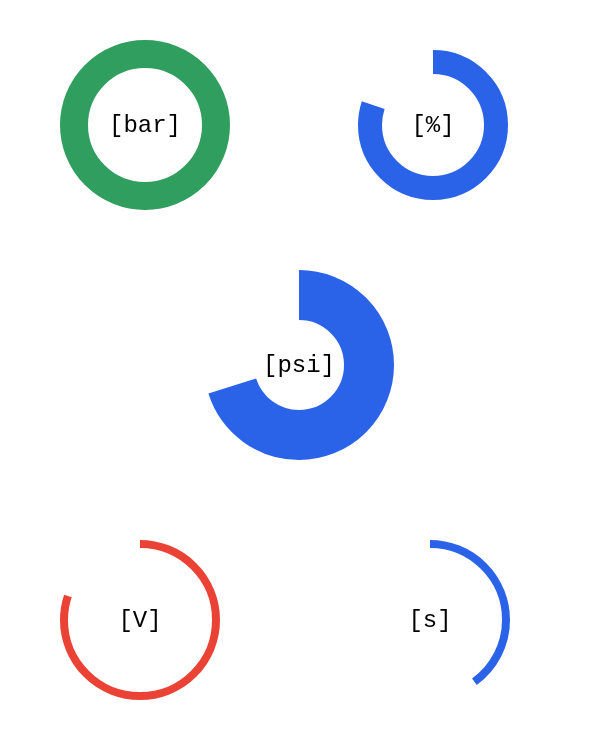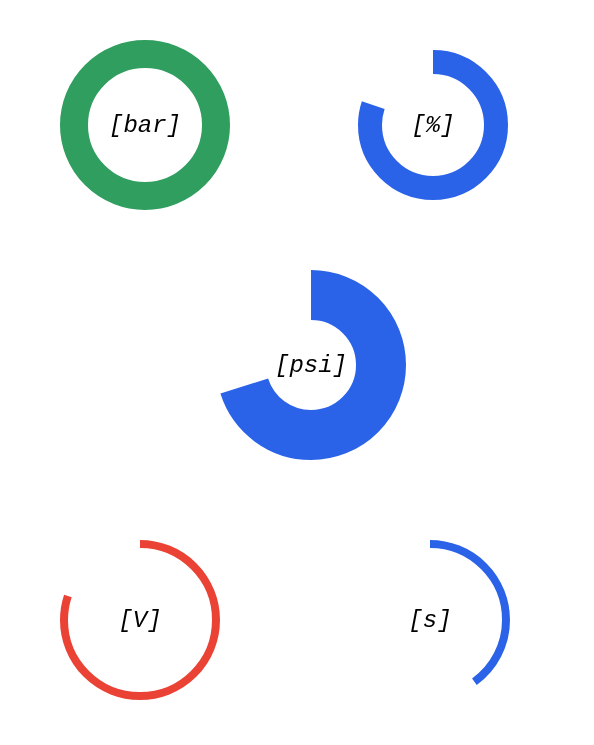--- a/index.html
+++ b/index.html
@@ -9,21 +9,20 @@
     }
     body {
       width: 594px;
       height: 745px;
       background: #ffffff;
       position: relative;
       font-family: "Courier New", monospace;
     }
     .gauge {
       position: absolute;
-      font-style: italic;
     }
     .gauge-label {
       position: absolute;
       top: 50%;
       left: 50%;
       transform: translate(-50%, -50%);
       font-size: 24px;
       color: #000;
       white-space: nowrap;
     }
@@ -41,21 +40,21 @@
   <span class="gauge-label">[bar]</span>
 </div>
 
 <div class="gauge" id="g-percent" style="left: 358px; top: 50px; width: 150px; height: 150px;">
     <svg width="150" height="150">
       <circle cx="75" cy="75" r="63" fill="none" stroke="#2b63e8" stroke-width="24" stroke-dasharray="316.6725394818512 79.16813487046278" transform="rotate(-90 75 75)"></circle>
     </svg>
   <span class="gauge-label">[%]</span>
 </div>
 
-<div class="gauge" id="g-psi" style="left: 216px; top: 270px; width: 190px; height: 190px;">
+<div class="gauge" id="g-psi" style="left: 204px; top: 270px; width: 190px; height: 190px;">
     <svg width="190" height="190">
       <circle cx="95" cy="95" r="70" fill="none" stroke="#2b63e8" stroke-width="50" stroke-dasharray="307.8760800517997 131.94689145077132" transform="rotate(-90 95 95)"></circle>
     </svg>
   <span class="gauge-label">[psi]</span>
 </div>
 
 <div class="gauge" id="g-volts" style="left: 60px; top: 540px; width: 160px; height: 160px;">
     <svg width="160" height="160">
       <circle cx="80" cy="80" r="76" fill="none" stroke="#ea4335" stroke-width="8" stroke-dasharray="382.01766667651884 95.50441666912968" transform="rotate(-90 80 80)"></circle>
     </svg>

